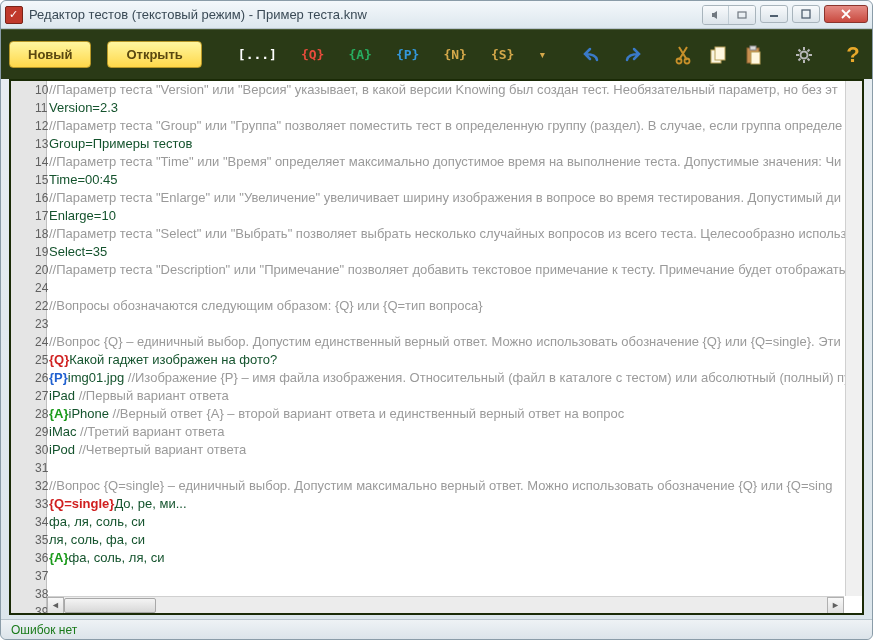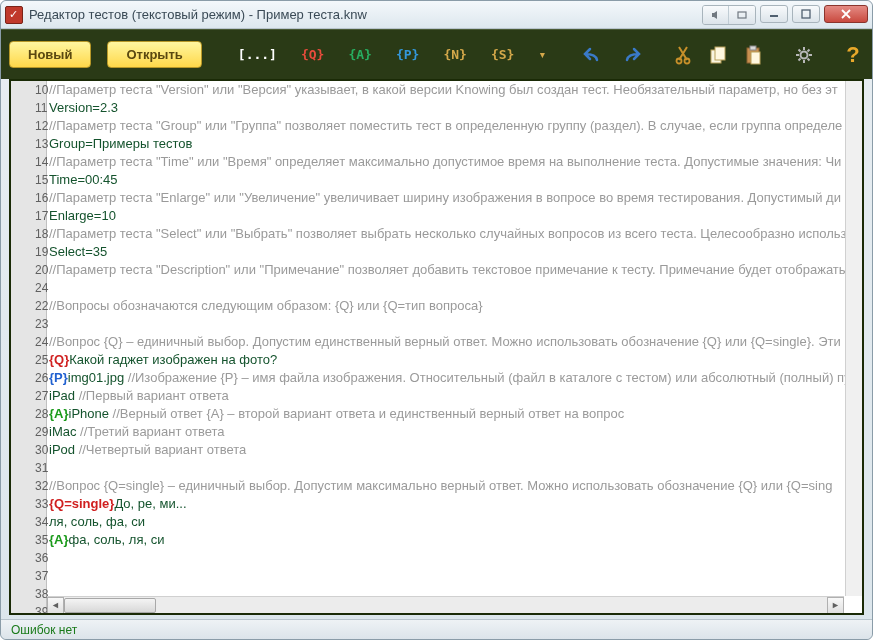--- a/index.html
+++ b/index.html
@@ -193,20 +193,21 @@
           <div class="code-line"><span class="txt-gray">//Вопрос {Q} – единичный выбор. Допустим единственный верный ответ. Можно использовать обозначение {Q} или {Q=single}. Эти</span></div>
           <div class="code-line"><span class="txt-red">{Q}</span><span class="txt-black">Какой гаджет изображен на фото?</span></div>
           <div class="code-line"><span class="txt-blue">{P}</span><span class="txt-black">img01.jpg </span><span class="txt-gray">//Изображение {P} – имя файла изображения. Относительный (файл в каталоге с тестом) или абсолютный (полный) пу</span></div>
           <div class="code-line"><span class="txt-black">iPad </span><span class="txt-gray">//Первый вариант ответа</span></div>
           <div class="code-line"><span class="txt-green">{A}</span><span class="txt-black">iPhone </span><span class="txt-gray">//Верный ответ {A} – второй вариант ответа и единственный верный ответ на вопрос</span></div>
           <div class="code-line"><span class="txt-black">iMac </span><span class="txt-gray">//Третий вариант ответа</span></div>
           <div class="code-line"><span class="txt-black">iPod </span><span class="txt-gray">//Четвертый вариант ответа</span></div>
           <div class="code-line"></div>
           <div class="code-line"><span class="txt-gray">//Вопрос {Q=single} – единичный выбор. Допустим максимально верный ответ. Можно использовать обозначение {Q} или {Q=sing</span></div>
           <div class="code-line"><span class="txt-red">{Q=single}</span><span class="txt-black">До, ре, ми...</span></div>
+          <div class="code-line"><span class="txt-black">фа, ля, соль, си</span></div>
           <div class="code-line"><span class="txt-black">ля, соль, фа, си</span></div>
           <div class="code-line"><span class="txt-green">{A}</span><span class="txt-black">фа, соль, ля, си</span></div>
           <div class="code-line"></div>
           <div class="code-line"></div>
         </div>
       <div class="vscroll"></div>
       <div class="hscroll">
         <div class="hscroll-btn">◄</div>
         <div class="hscroll-track">
           <div class="hscroll-thumb"></div>

